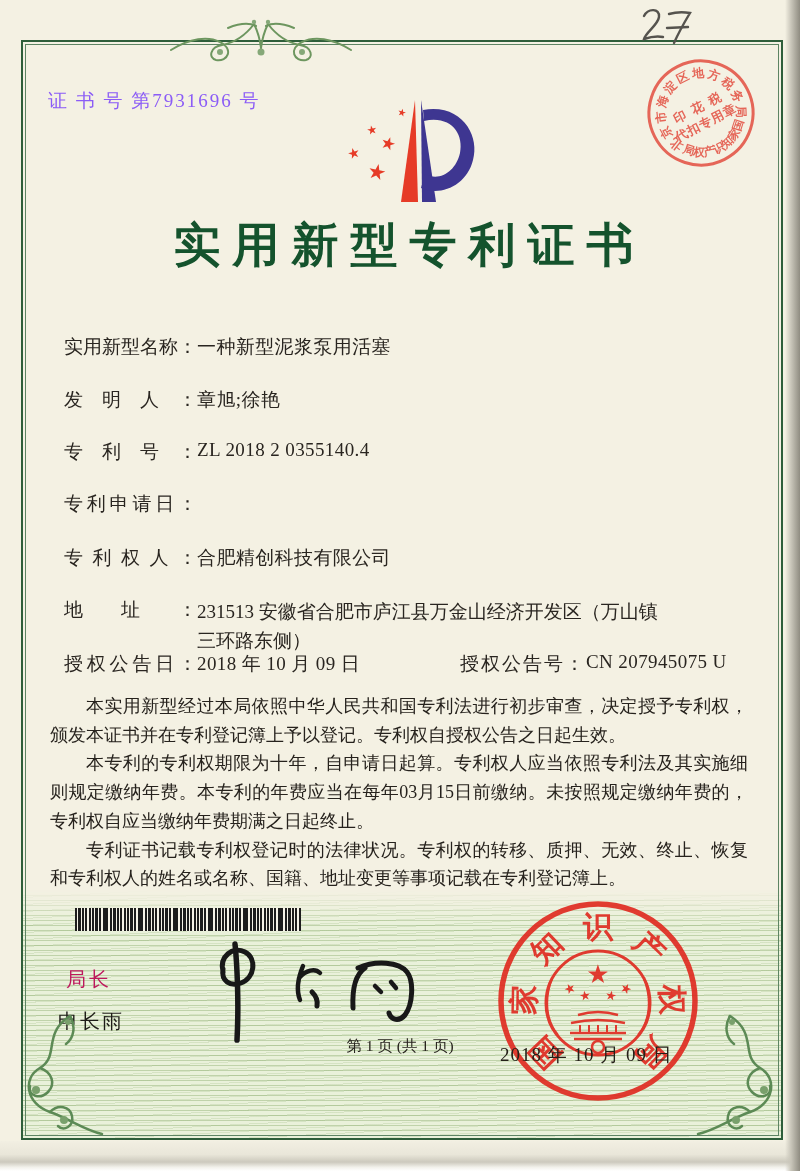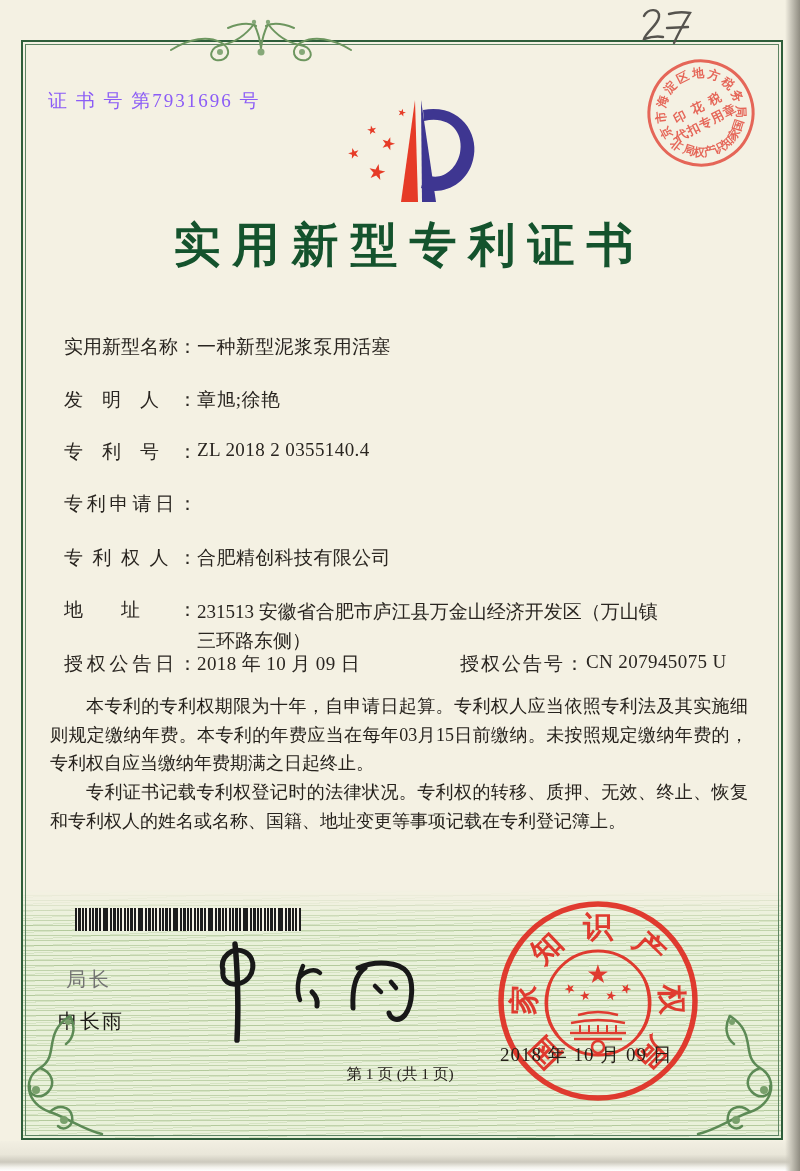--- a/index.html
+++ b/index.html
@@ -24,25 +24,25 @@
   .flabel{width:133px;flex:none;text-align:justify;text-align-last:justify;font-family:Liberation Mono, monospace;}
   .fvalue{letter-spacing:.4px;}
   .addr-lines{line-height:29px;}
   .paras{position:absolute;left:50px;top:692px;width:698px;font-size:18px;line-height:28.7px;
          text-align:justify;color:#26221d;}
   .paras p{margin:0;text-indent:2em;}
   .barcode{position:absolute;left:75px;top:908px;width:226px;height:23px;background-color:#f6f3e8;
     background-image:repeating-linear-gradient(90deg,#1d1d1d 0 1.5px,transparent 1.5px 3.5px),
                      repeating-linear-gradient(90deg,#1d1d1d 0 2px,transparent 2px 7px),
                      repeating-linear-gradient(90deg,#1d1d1d 0 1px,transparent 1px 5px);}
-  .signoff-title{position:absolute;left:66px;top:966px;font-size:20px;color:#737373;letter-spacing:3px;}
+  .signoff-title{position:absolute;left:66px;top:966px;font-size:20px;color:#be185d;letter-spacing:3px;}
   .signoff-name{position:absolute;left:58px;top:1008px;font-size:20px;color:#1e1c18;letter-spacing:2px;}
   .seal-date{position:absolute;left:500px;top:1042px;font-size:19px;color:#242018;
              letter-spacing:1px;z-index:4;white-space:nowrap;}
-  .footer{position:absolute;left:21px;top:1064px;width:758px;text-align:center;
+  .footer{position:absolute;left:21px;top:1036px;width:758px;text-align:center;
           font-size:15.5px;color:#26221d;}
   .edge-right{position:absolute;right:0;top:0;width:15px;height:1171px;z-index:6;
               background:linear-gradient(90deg,rgba(180,177,166,0) 0,#c9c6ba 40%,#8f8c81 100%);}
   .edge-bottom{position:absolute;left:0;top:1141px;width:800px;height:30px;z-index:5;
     background:linear-gradient(180deg,#f2efe2 0%,#e9e6d9 45%,#ccc9bd 70%,#f3f2ec 88%,#ffffff 100%);}
   svg{display:block;}
   .abs{position:absolute;}
 </style>
 </head>
 <body>
@@ -189,20 +189,21 @@
     <div class="row" style="top:651px;">
       <span class="flabel">授权公告日：</span>
       <span class="fvalue">2018 年 10 月 09 日</span>
     </div>
     <div class="row" style="top:651px;left:460px;">
       <span style="letter-spacing:2px;">授权公告号：</span>
       <span class="fvalue">CN 207945075 U</span>
     </div>
 
     <div class="paras">
+      <p>本实用新型经过本局依照中华人民共和国专利法进行初步审查，决定授予专利权，颁发本证书并在专利登记簿上予以登记。专利权自授权公告之日起生效。</p>
       <p>本专利的专利权期限为十年，自申请日起算。专利权人应当依照专利法及其实施细则规定缴纳年费。本专利的年费应当在每年03月15日前缴纳。未按照规定缴纳年费的，专利权自应当缴纳年费期满之日起终止。</p>
       <p>专利证书记载专利权登记时的法律状况。专利权的转移、质押、无效、终止、恢复和专利权人的姓名或名称、国籍、地址变更等事项记载在专利登记簿上。</p>
     </div>
 
     <div class="barcode"></div>
 
     <div class="signoff-title">局长</div>
     <div class="signoff-name">申长雨</div>
 
     <svg class="abs" style="left:195px;top:928px;" width="235" height="128" viewBox="0 0 235 128">

